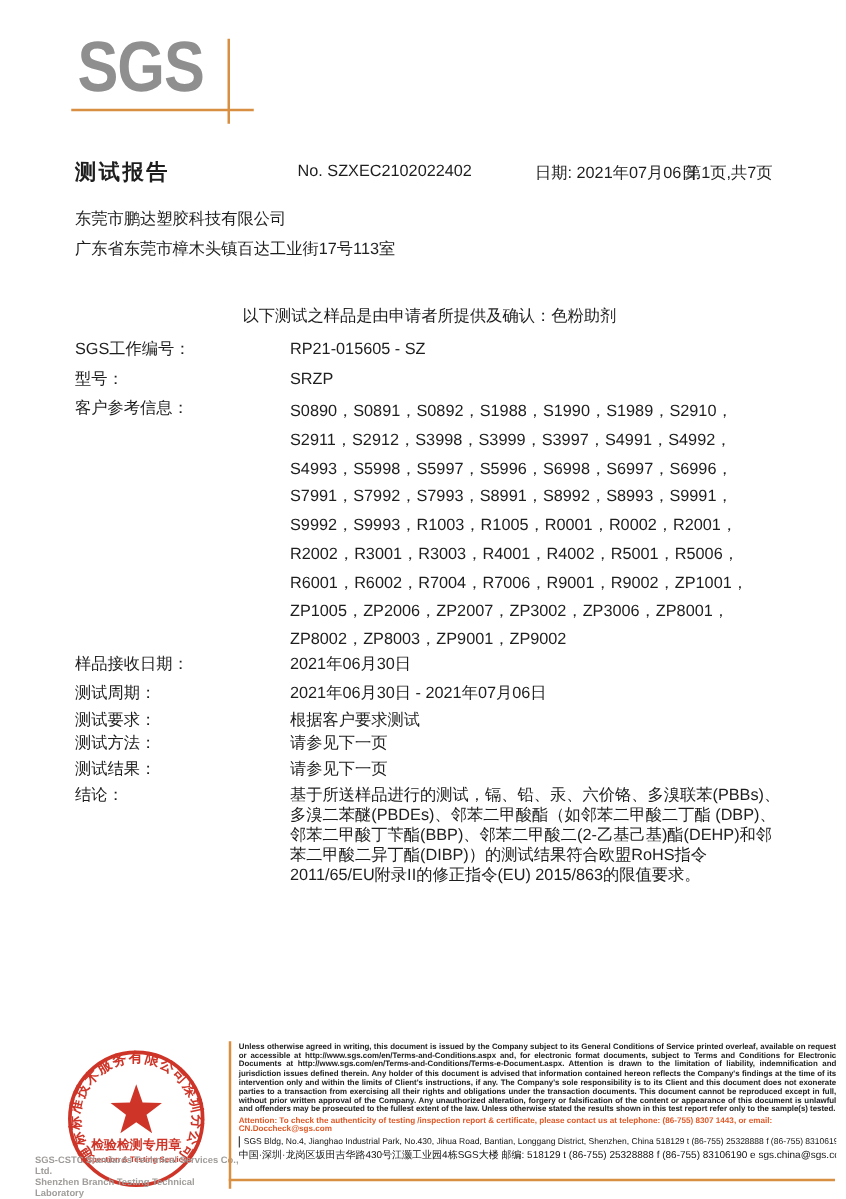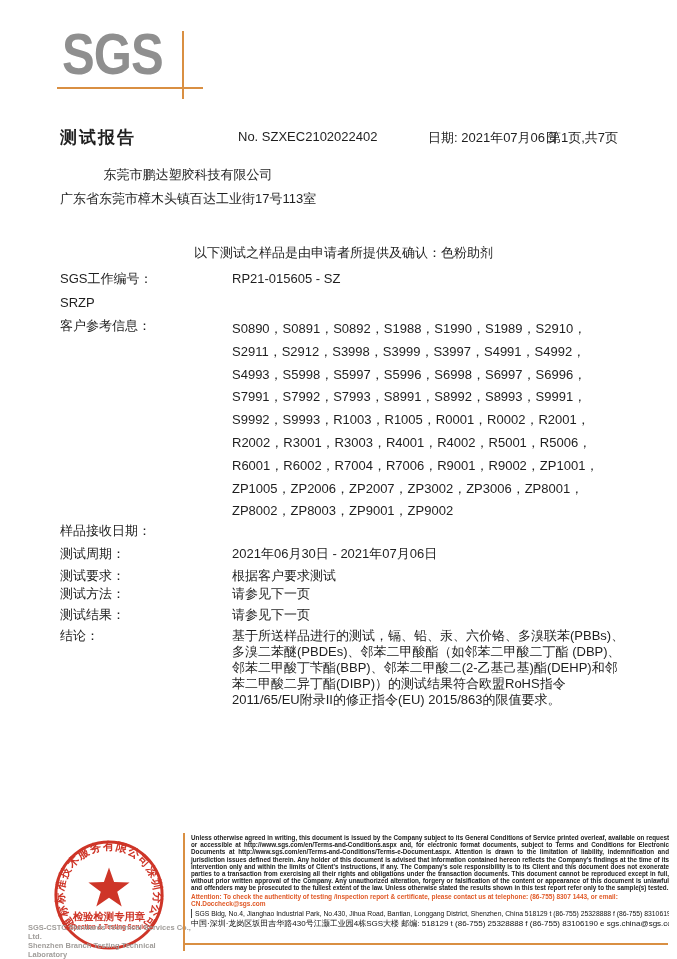--- a/index.html
+++ b/index.html
@@ -14,21 +14,21 @@
   .crop-h { position:absolute; left:57px; top:87px; width:146px; height:2px; background:#d98f42; }
   .crop-v { position:absolute; left:182px; top:31px; width:2px; height:68px; background:#d98f42; }
 
   
   .report-title { position:absolute; left:60px; top:126px; font-size:17px; font-weight:700; letter-spacing:2px; }
   .report-no    { position:absolute; left:238px; top:129px; font-size:13px; }
   .report-date  { position:absolute; left:428px; top:129px; font-size:13px; }
   .page-info    { position:absolute; left:548px; top:129px; font-size:13px; }
 
   
-  .client { position:absolute; left:60px; top:163px; font-size:13px; line-height:24px;text-align:center; }
+  .client { position:absolute; left:60px; top:163px; font-size:13px; line-height:24px; }
 
   
   .doc-body { position:absolute; left:60px; top:245px; width:567px; font-size:13px; }
   .intro { margin-bottom:10px; line-height:16px;text-align:center; }
   .row { display:flex; align-items:flex-start; }
   .row .lbl { width:172px; flex:0 0 172px; line-height:16px; }
   .row .val { flex:1; line-height:16px; }
   .mb8{margin-bottom:8px;justify-content:space-between;} .mb7{margin-bottom:7px;} .mb6{margin-bottom:6px;}
   .mb5{margin-bottom:5px;} .mb2{margin-bottom:2px;} .mb0{margin-bottom:0;}
   .ref-line { line-height:22.8px; }
@@ -70,40 +70,42 @@
 
   <div class="doc-body">
     <div class="intro">以下测试之样品是由申请者所提供及确认：色粉助剂</div>
 
     <div class="row mb8">
       <div class="lbl">SGS工作编号：</div>
       <div class="val">RP21-015605 - SZ</div>
     </div>
 
     <div class="row mb7">
+      <div class="lbl">型号：</div>
       <div class="val">SRZP</div>
     </div>
 
     <div class="row mb0">
       <div class="lbl ref-line">客户参考信息：</div>
       <div class="val">
         <div class="ref-line">S0890，S0891，S0892，S1988，S1990，S1989，S2910，</div>
         <div class="ref-line">S2911，S2912，S3998，S3999，S3997，S4991，S4992，</div>
         <div class="ref-line">S4993，S5998，S5997，S5996，S6998，S6997，S6996，</div>
         <div class="ref-line">S7991，S7992，S7993，S8991，S8992，S8993，S9991，</div>
         <div class="ref-line">S9992，S9993，R1003，R1005，R0001，R0002，R2001，</div>
         <div class="ref-line">R2002，R3001，R3003，R4001，R4002，R5001，R5006，</div>
         <div class="ref-line">R6001，R6002，R7004，R7006，R9001，R9002，ZP1001，</div>
         <div class="ref-line">ZP1005，ZP2006，ZP2007，ZP3002，ZP3006，ZP8001，</div>
         <div class="ref-line">ZP8002，ZP8003，ZP9001，ZP9002</div>
       </div>
     </div>
 
     <div class="row mb7">
       <div class="lbl">样品接收日期：</div>
+      <div class="val">2021年06月30日</div>
     </div>
 
     <div class="row mb6">
       <div class="lbl">测试周期：</div>
       <div class="val">2021年06月30日 - 2021年07月06日</div>
     </div>
 
     <div class="row mb2">
       <div class="lbl">测试要求：</div>
       <div class="val">根据客户要求测试</div>

